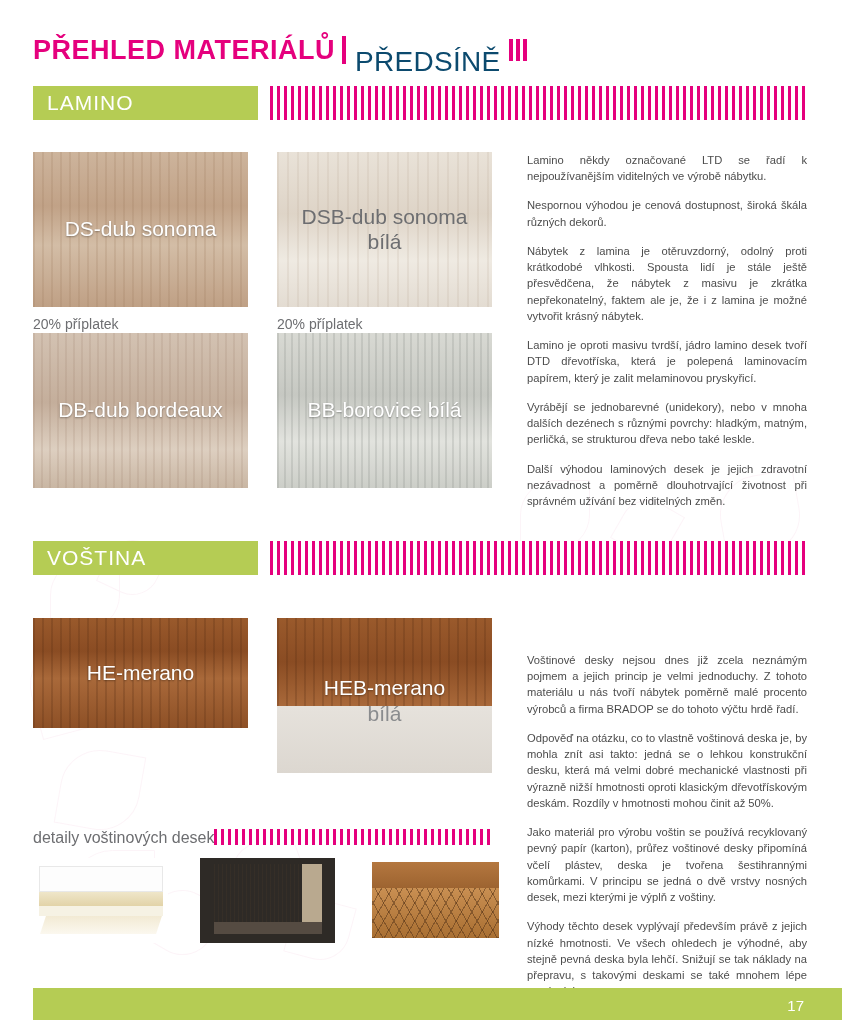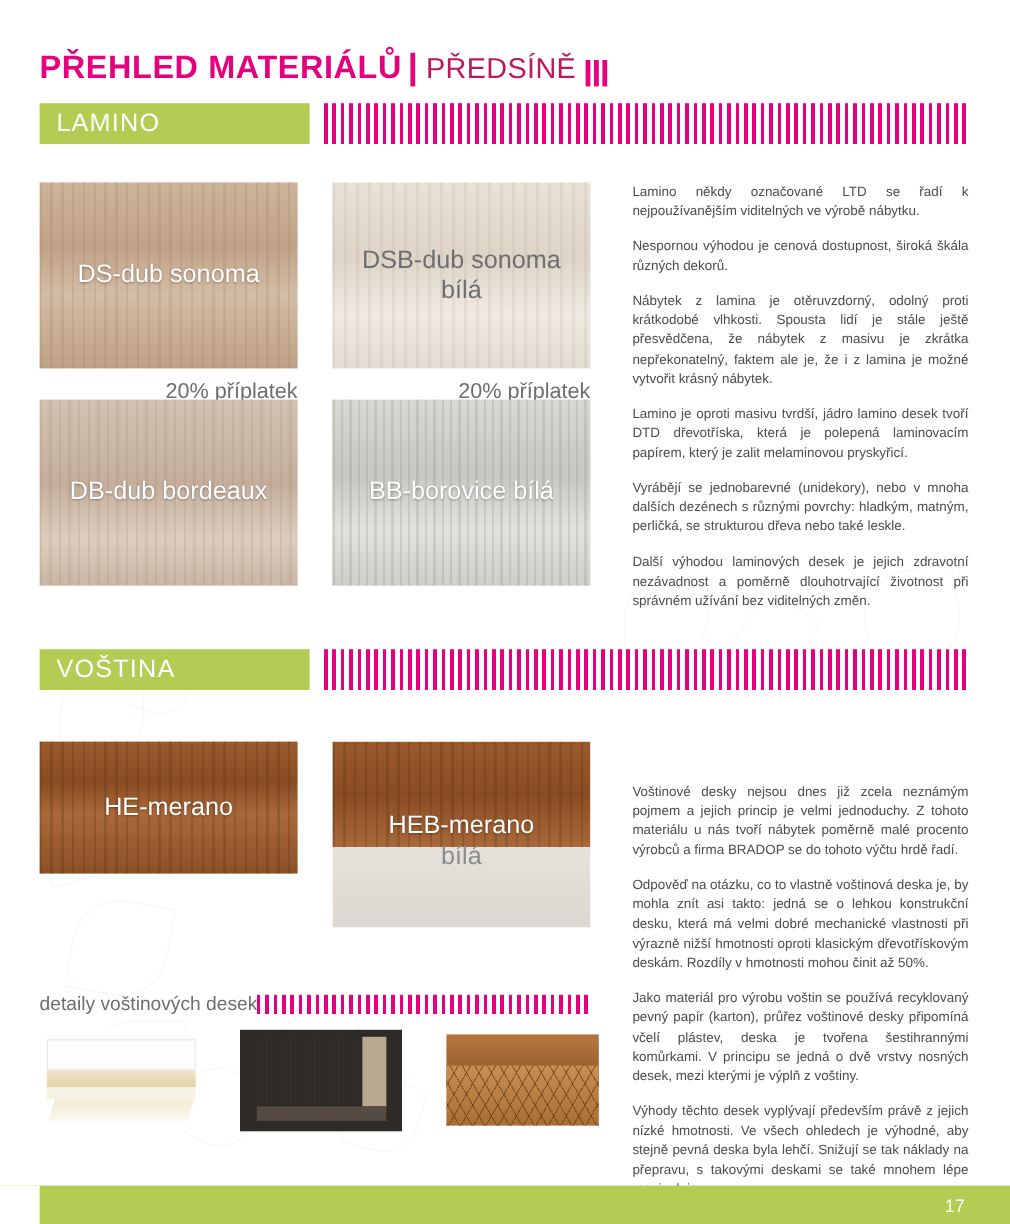--- a/index.html
+++ b/index.html
@@ -23,31 +23,31 @@
     border:1.2px solid #f3c9dd;
     border-radius: 50% 0 50% 0;
   }
 
   
   .page { position:absolute; inset:0; }
 
   
   .header {
     position:absolute; left:33px; top:28px; right:33px; height:44px;
-    display:flex; align-items:flex-end;
+    display:flex; align-items:center;
   }
   .header-title {
     font-size: 27px; font-weight: bold; letter-spacing: 0.5px;
     color:#e5007d;
   }
   .header-sep {
     width:4px; height:28px; background:#e5007d; margin:0 9px 0 7px;
   }
   .header-sub {
-    font-size: 24px; color:#be185d; letter-spacing:0.3px;margin-top:24px;
+    font-size: 28px; color:#0c4a6e; letter-spacing:0.3px;margin-top:24px;
   }
   .header-bars { display:flex; gap:3px; margin-left:8px; align-items:center;}
   .header-bars i { display:block; width:4px; height:22px; background:#e5007d; }
 
   
   .band { position:absolute; left:33px; right:33px; height:34px; display:flex; align-items:stretch; }
   .band-label {
     width: 225px; background:#b5cc54; color:#ffffff;
     font-size:21px; letter-spacing:1px; display:flex; align-items:center;
     padding-left:14px;
@@ -63,21 +63,21 @@
   }
   .swatch .caption {
     width:100%; text-align:center; font-size:21px; color:#ffffff;
     text-shadow: 0 1px 2px rgba(0,0,0,0.35);
     padding:0 6px; line-height:1.15;
   }
   .swatch .caption.dark { color:#6d6e71; text-shadow:none; }
   .swatch .caption .sub { display:block; font-size:21px; }
 
   .surcharge {
-    position:absolute; font-size:18px; color:#6d6e71; text-align:right;
+    position:absolute; font-size:14px; color:#6d6e71; text-align:left;
   }
 
   
   .tex-ds {
     background:
       repeating-linear-gradient(to right, rgba(150,115,85,0.18) 0 2px, rgba(255,255,255,0) 2px 9px),
       linear-gradient(to bottom, #cdb49c 0%, #c1a287 35%, #d3bda6 60%, #bfa085 100%);
   }
   .tex-dsb {
     background:

